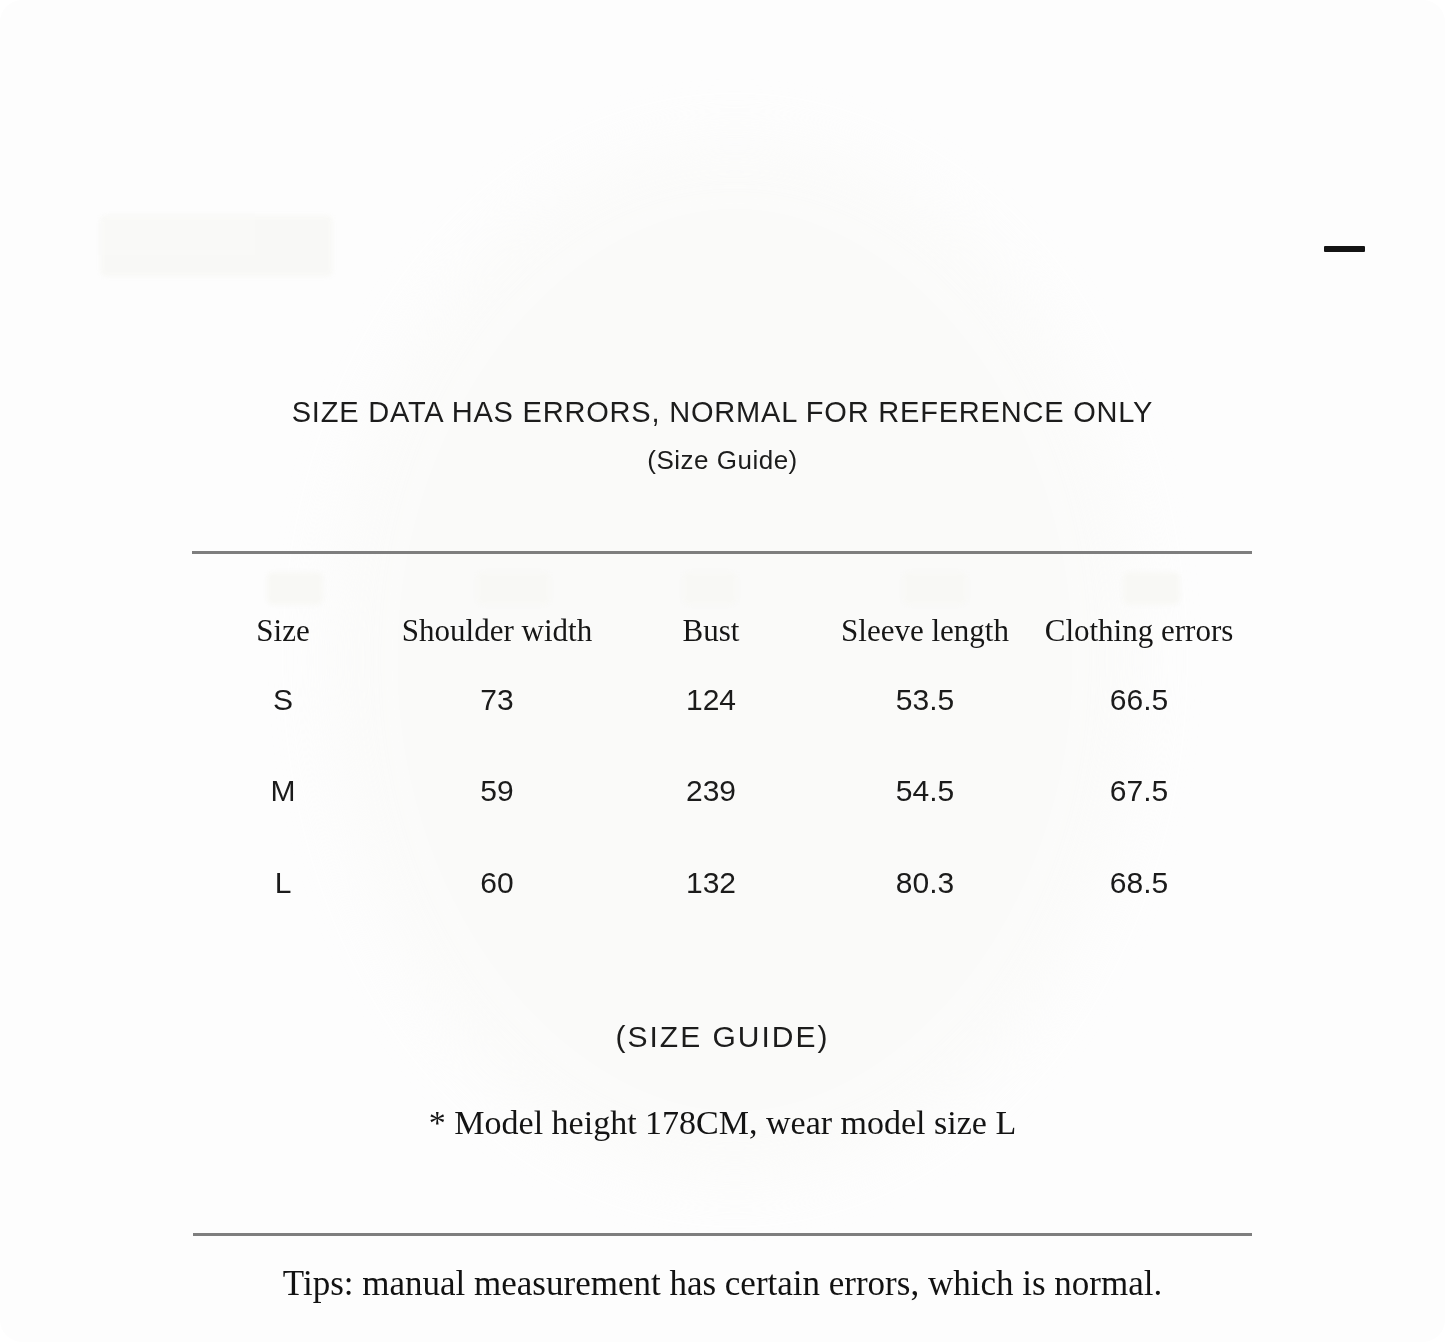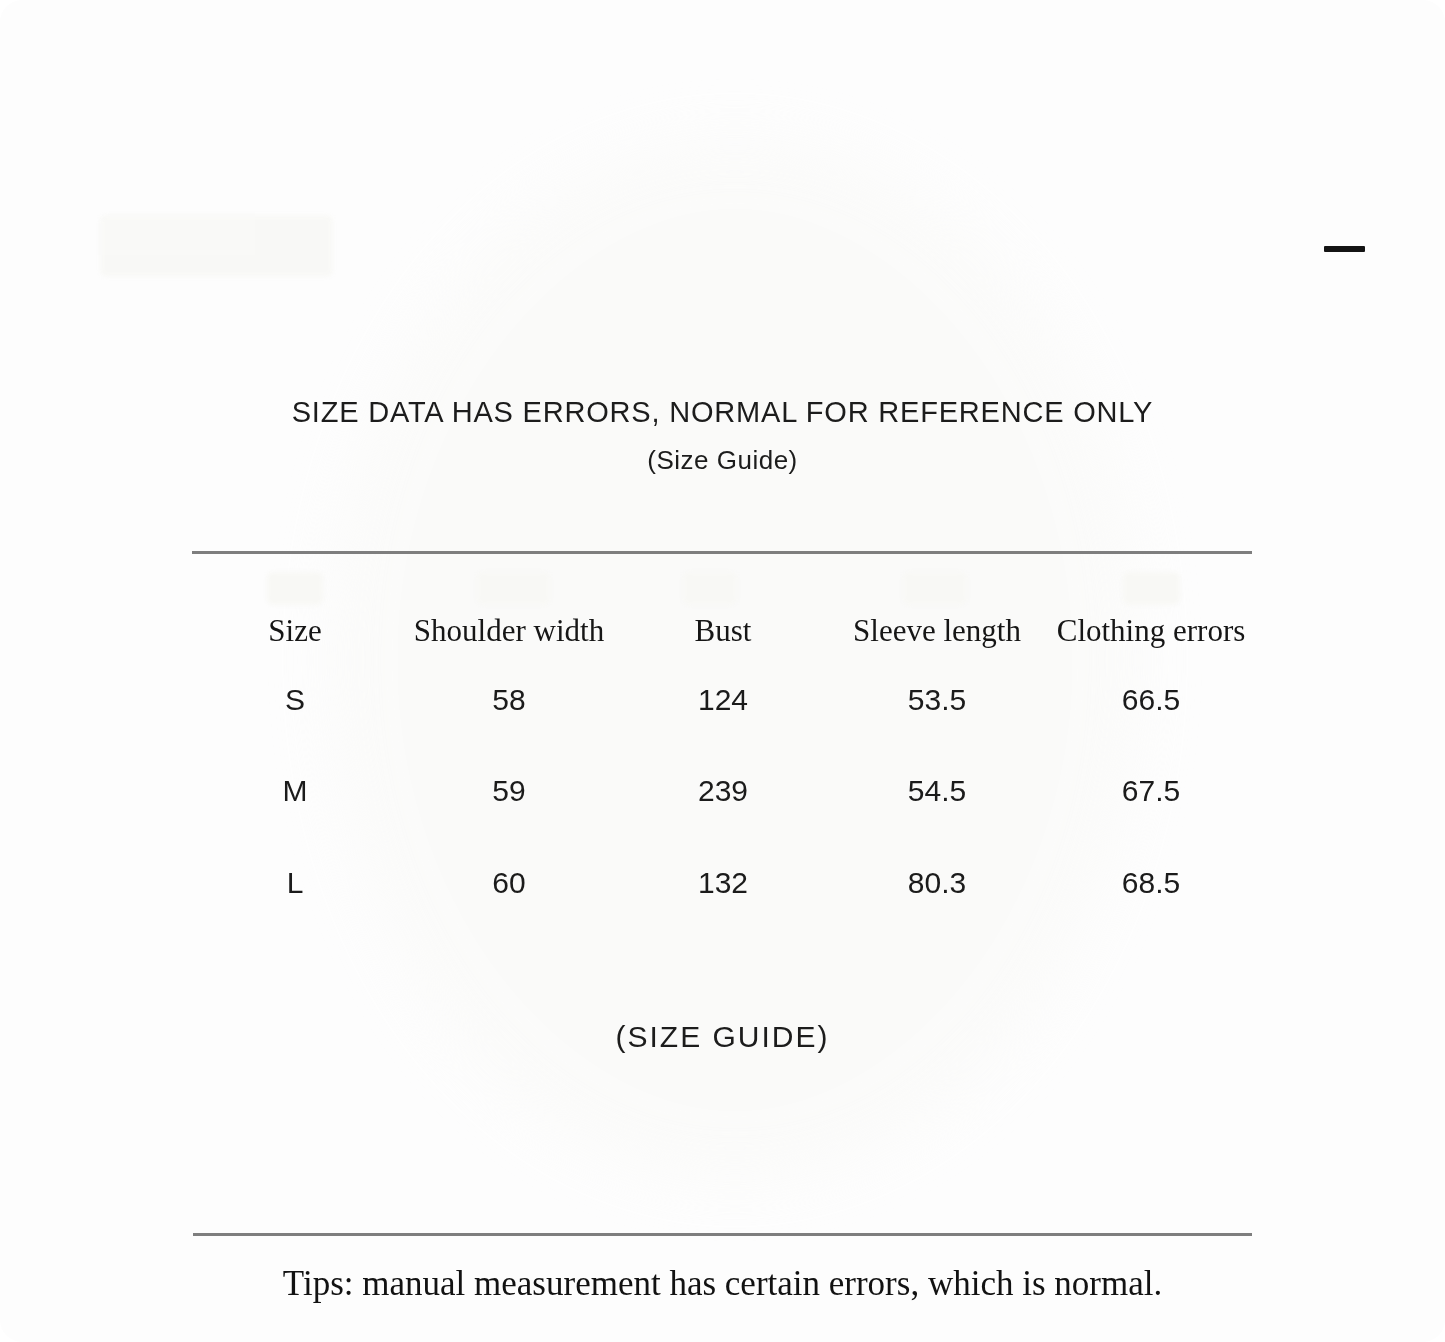--- a/index.html
+++ b/index.html
@@ -63,21 +63,21 @@
   .divider{
     position:absolute;
     height:3px;
     background:#7e7e7e;
     z-index:2;
   }
   .divider-top{left:192px; top:551px; width:1060px;}
   .divider-bottom{left:193px; top:1233px; width:1059px;}
   .table-strip{
     position:absolute;
-    left:188px;
+    left:176px;
     width:1070px;
     height:50px;
     display:grid;
     grid-template-columns:repeat(5,1fr);
     align-items:center;
     z-index:2;
   }
   .table-strip > div{
     text-align:center;
     white-space:nowrap;
@@ -139,21 +139,21 @@
   <div class="table-strip strip-header">
     <div>Size</div>
     <div>Shoulder width</div>
     <div>Bust</div>
     <div>Sleeve length</div>
     <div>Clothing errors</div>
   </div>
 
   <div class="table-strip data-row strip-row-s">
     <div>S</div>
-    <div>58</div>
+    <div>73</div>
     <div>124</div>
     <div>53.5</div>
     <div>66.5</div>
   </div>
 
   <div class="table-strip data-row strip-row-m">
     <div>M</div>
     <div>59</div>
     <div>239</div>
     <div>54.5</div>
@@ -163,18 +163,19 @@
   <div class="table-strip data-row strip-row-l">
     <div>L</div>
     <div>60</div>
     <div>132</div>
     <div>80.3</div>
     <div>68.5</div>
   </div>
 
   <div class="centered-line size-guide-caption">(SIZE GUIDE)</div>
 
+  <div class="centered-line model-note">* Model height 178CM, wear model size L</div>
 
   <div class="divider divider-bottom"></div>
 
   <div class="centered-line tips-note">Tips: manual measurement has certain errors, which is normal.</div>
 
 </div>
 
 </body></html>

